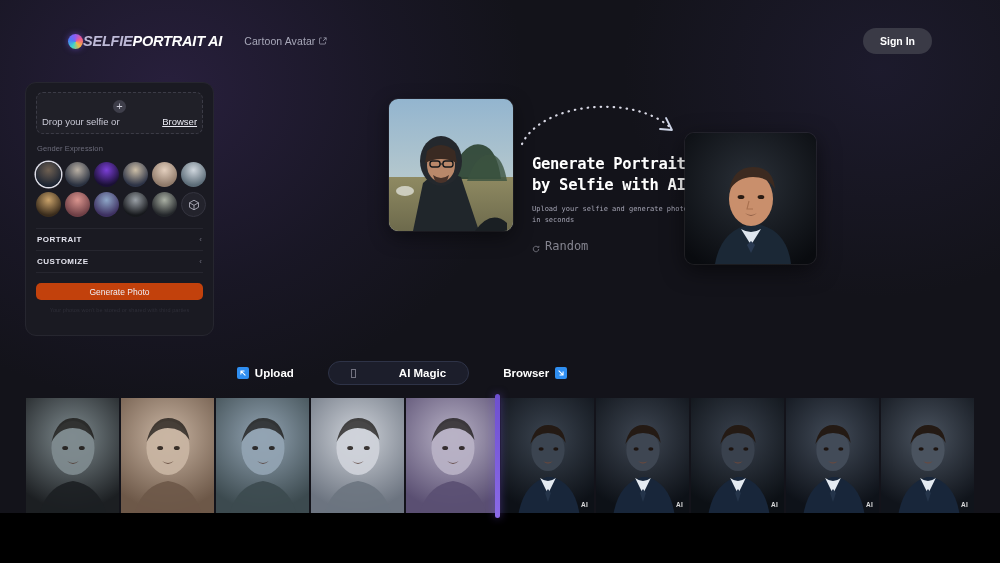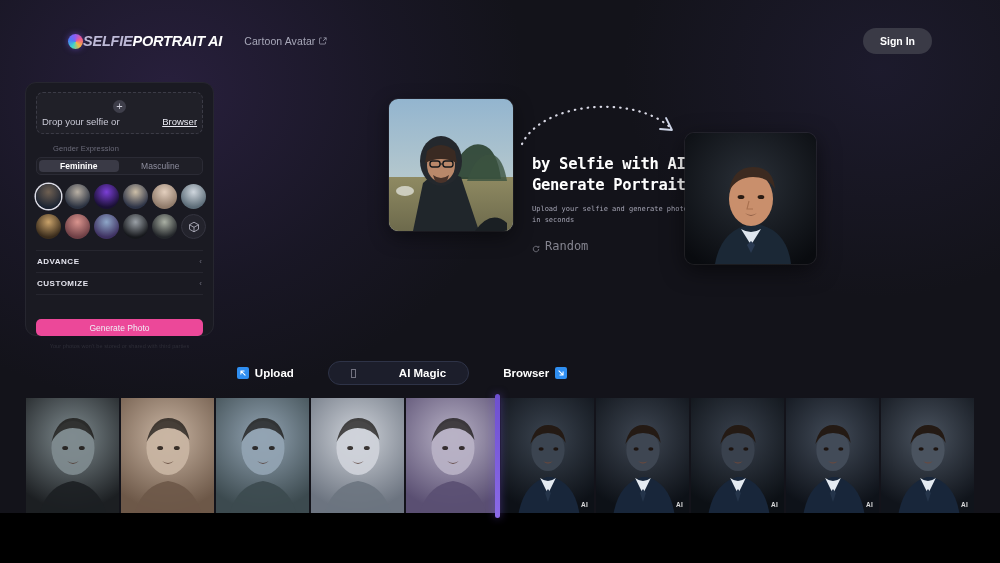--- a/index.html
+++ b/index.html
@@ -72,21 +72,21 @@
     gap:3px; cursor:pointer;
   }
   .plus-ico{
     width:13px;height:13px;border-radius:50%;
     background:#3e3e4a; color:#cfcfdb;
     font-size:11px; line-height:12px; text-align:center; font-weight:500;
   }
   .dz-text{ font-size:9.5px; color:#c9c9d6; }
   .dz-text u{ color:#e9e9f2;margin-left:40px; }
 
-  .section-label{ font-size:7.5px; color:#6b6b7a; margin:10px 0 4px 17px; letter-spacing:.1px;}
+  .section-label{ font-size:7.5px; color:#6b6b7a; margin:10px 0 4px 1px; letter-spacing:.1px;}
 
   .seg{
     display:flex; background:#1f1f27; border:1px solid #2b2b35;
     border-radius:5px; padding:2px; gap:2px; height:18px; align-items:stretch;
   }
   .seg-btn{
     flex:1; border:none; background:transparent; border-radius:4px;
     font-size:8.5px; color:#8e8e9e; cursor:pointer;
     font-family:"Liberation Sans", sans-serif;
   }
@@ -113,22 +113,22 @@
     border-top:1px solid #26262f;
   }
   .acc-row{
     display:flex; align-items:center; justify-content:space-between;
     padding:6px 1px; border-bottom:1px solid #26262f; cursor:pointer;
   }
   .acc-row span.t{ font-size:8px; font-weight:700; letter-spacing:.5px; color:#e4e4ee; }
   .chev{ color:#6f6f7e; font-size:8px; }
 
   .gen-btn{
-    margin-top:24px; width:100%; height:17px;
-    background:#ec4899; color:#efeff6; border:none; border-radius:5px;
+    margin-top:10px; width:100%; height:17px;
+    background:#c2410c; color:#efeff6; border:none; border-radius:5px;
     font-size:8.5px; cursor:pointer; font-family:"Liberation Sans", sans-serif;
   }
   .fineprint{
     margin-top:7px; font-size:5.5px; color:#2e2e38; text-align:center; letter-spacing:.1px;
   }
 
   
   .hero-selfie{
     position:absolute; left:389px; top:99px; width:124px; height:132px;
     border-radius:9px; background:#1e2026; overflow:hidden;
@@ -227,24 +227,20 @@
 
     <div class="dropzone">
       <div class="plus-ico">+</div>
       <div class="dz-text">
         <span>Drop your selfie or </span><u>Browser</u>
       </div>
     </div>
 
     <div class="section-label">Gender Expression</div>
 
-    <div class="seg">
-      <button class="seg-btn active">Feminine</button>
-      <button class="seg-btn">Masculine</button>
-    </div>
 
     <div class="avatars" id="avatar-grid">
         <div class="av sel" style="background: radial-gradient(circle at 50% 32%, rgb(111, 96, 82) 0%, rgb(29, 37, 51) 72%);"></div>
         <div class="av" style="background: radial-gradient(circle at 50% 32%, rgb(185, 176, 164) 0%, rgb(42, 49, 64) 72%);"></div>
         <div class="av" style="background: radial-gradient(circle at 50% 32%, rgb(123, 63, 214) 0%, rgb(26, 16, 53) 72%);"></div>
         <div class="av" style="background: radial-gradient(circle at 50% 32%, rgb(205, 191, 168) 0%, rgb(45, 51, 70) 72%);"></div>
         <div class="av" style="background: radial-gradient(circle at 50% 32%, rgb(227, 207, 190) 0%, rgb(143, 122, 106) 72%);"></div>
         <div class="av" style="background: radial-gradient(circle at 50% 32%, rgb(207, 214, 221) 0%, rgb(92, 108, 120) 72%);"></div>
         <div class="av" style="background: radial-gradient(circle at 50% 32%, rgb(201, 162, 106) 0%, rgb(58, 44, 28) 72%);"></div>
         <div class="av" style="background: radial-gradient(circle at 50% 32%, rgb(217, 148, 142) 0%, rgb(110, 63, 69) 72%);"></div>
@@ -254,21 +250,21 @@
         <div class="av-3d">
           <svg width="12" height="12" viewBox="0 0 16 16">
             <path d="M8 1.6 14 5v6L8 14.4 2 11V5z" fill="none" stroke="#b9b9c6" stroke-width="1.1" stroke-linejoin="round"></path>
             <path d="M2 5l6 3.4L14 5M8 8.4v6" fill="none" stroke="#b9b9c6" stroke-width="1.1"></path>
           </svg>
         </div>
       </div>
 
     <div class="accordion">
       <div class="acc-row">
-        <span class="t">ADVANCE</span>
+        <span class="t">PORTRAIT</span>
         <span class="chev">‹</span>
       </div>
       <div class="acc-row">
         <span class="t">CUSTOMIZE</span>
         <span class="chev">‹</span>
       </div>
     </div>
 
     <button class="gen-btn">Generate Photo</button>
     <div class="fineprint">Your photos won't be stored or shared with third parties</div>
@@ -303,22 +299,22 @@
     </svg>
   </div>
 
   <svg class="arrow-svg" viewBox="0 0 176 56">
     <path d="M6 48 C 26 6, 118 -2, 155 32" fill="none" stroke="#d8d8e4" stroke-width="2.2" stroke-linecap="round" stroke-dasharray="0.5 6"></path>
     <path d="M150 22 L156 34 L144 33" fill="none" stroke="#cfd6e8" stroke-width="1.8" stroke-linecap="round" stroke-linejoin="round"></path>
   </svg>
 
   <div class="hero-copy">
     <div class="hero-h1">
+      <div>Generate Portrait</div>
       <div>by Selfie with AI</div>
-      <div>Generate Portrait</div>
     </div>
     <div class="hero-sub">
       <div>Upload your selfie and generate photo</div>
       <div>in seconds</div>
     </div>
     <div class="hero-rand">
       <svg width="8" height="8" viewBox="0 0 10 10">
         <path d="M8.4 5a3.4 3.4 0 1 1-1-2.4" fill="none" stroke="#84848f" stroke-width="1"></path>
         <path d="M8.6 1.1v1.8H6.8" fill="none" stroke="#84848f" stroke-width="1"></path>
       </svg>

